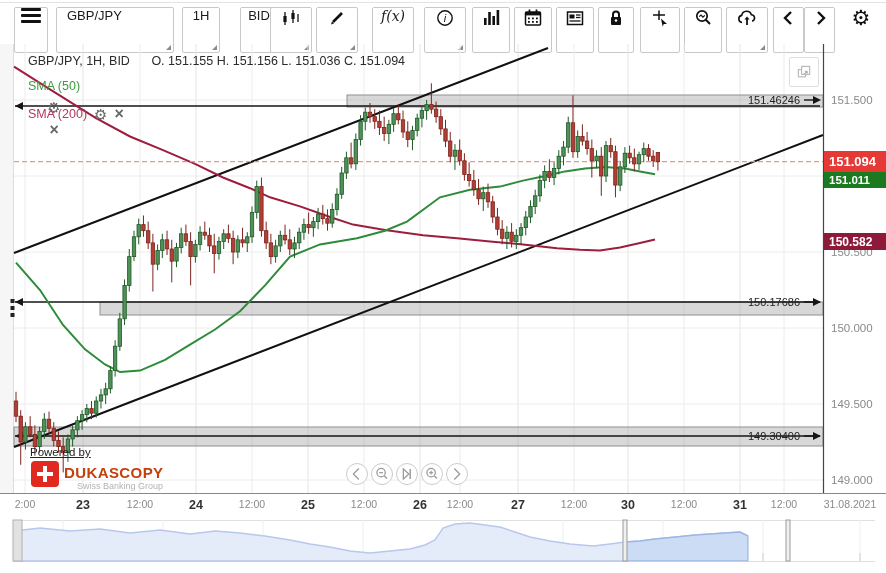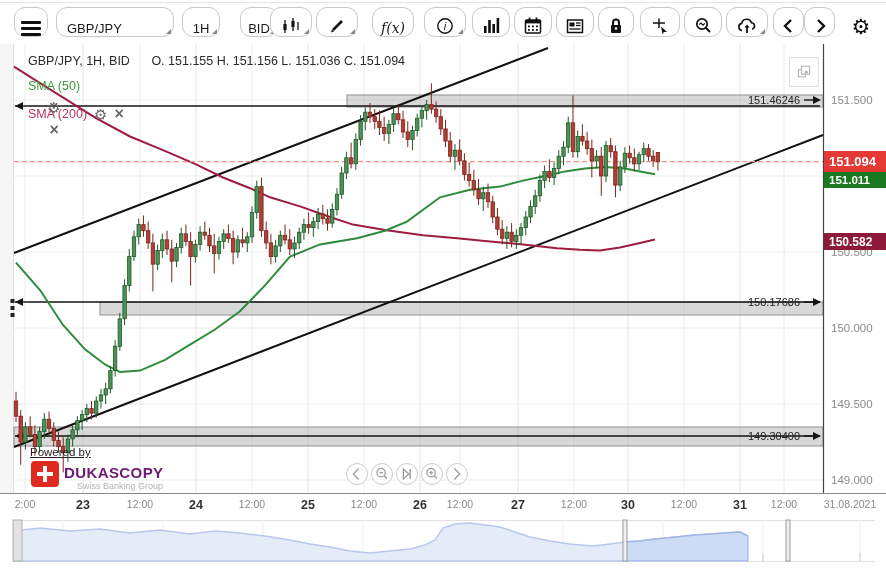--- a/index.html
+++ b/index.html
@@ -1,21 +1,21 @@
 <!DOCTYPE html>
 <html><head>
 <meta charset="utf-8">
 <style>
   html,body{margin:0;padding:0;}
   body{width:886px;height:573px;position:relative;background:#fff;overflow:hidden;
        font-family:"Liberation Sans","DejaVu Sans",sans-serif;}
   .topline{position:absolute;left:0;top:2px;width:886px;height:1px;background:#e3e3e3;}
   
-  .tb-btn{position:absolute;top:7px;height:30px;background:#fff;border:1px solid #c9c9c9;
-          border-radius:11px;box-sizing:border-box;display:flex;align-items:flex-end;justify-content:center;
+  .tb-btn{position:absolute;top:7px;height:46px;background:#fff;border:1px solid #c9c9c9;
+          border-radius:2px;box-sizing:border-box;display:flex;align-items:flex-start;justify-content:center;
           color:#1a1a1a;font-size:13px;cursor:pointer;padding:0;}
   .tb-btn.noborder{border:none;}
   .tb-btn .lbl{pointer-events:none;}
   .tb-btn.sym{justify-content:flex-start;padding-left:10px;}
   .dd{position:absolute;right:2px;bottom:2px;width:0;height:0;
       border-bottom:5px solid #8a8a8a;border-left:5px solid transparent;}
   .hamb{display:flex;flex-direction:column;gap:3px;}
   .hamb i{display:block;width:20px;height:3px;background:#111;border-radius:1px;}
   .fx-txt{font-family:"DejaVu Serif","Liberation Serif",serif;font-style:italic;font-size:14px;}
   .gear-glyph{font-size:21px;line-height:1;color:#111;}
@@ -26,21 +26,21 @@
   .smarow .g{font-size:15px;color:#666;cursor:pointer;line-height:1;}
   .smarow .x{font-size:16px;color:#666;cursor:pointer;font-weight:bold;line-height:1;}
   .sma50{top:79px;color:#3f9b3f;flex-direction:column;}
   .sma200{top:106px;color:#b5365c;}
   .popout{position:absolute;left:789px;top:57px;width:30px;height:30px;background:#fff;
           border:1px solid #ddd;border-radius:2px;display:flex;align-items:center;justify-content:center;cursor:pointer;}
   .powered{position:absolute;left:30px;top:446px;font-size:11.5px;color:#222;text-decoration:underline;}
   .flag{position:absolute;left:31px;top:461px;width:28px;height:26px;background:#e02a20;border-radius:4px;}
   .flag:before{content:"";position:absolute;left:12px;top:5px;width:4px;height:16px;background:#fff;}
   .flag:after{content:"";position:absolute;left:6px;top:11px;width:16px;height:4px;background:#fff;}
-  .brand{position:absolute;left:64px;top:464px;font-size:15px;font-weight:800;color:#701a75;letter-spacing:.4px;}
+  .brand{position:absolute;left:64px;top:464px;font-size:15px;font-weight:800;color:#c2410c;letter-spacing:.4px;}
   .brandsub{position:absolute;left:65px;top:481px;font-size:9px;color:#b3b3b3;margin-left:12px;}
   .pb-btn{position:absolute;top:463px;width:22px;height:22px;border:1px solid #ccc;border-radius:50%;
           background:#fff;display:flex;align-items:center;justify-content:center;cursor:pointer;padding:0;}
   svg text{font-family:"Liberation Sans","DejaVu Sans",sans-serif;}
   #chart-svg{position:absolute;left:0;top:0;}
 </style>
 </head>
 <body>
 
 <div class="topline"></div>

